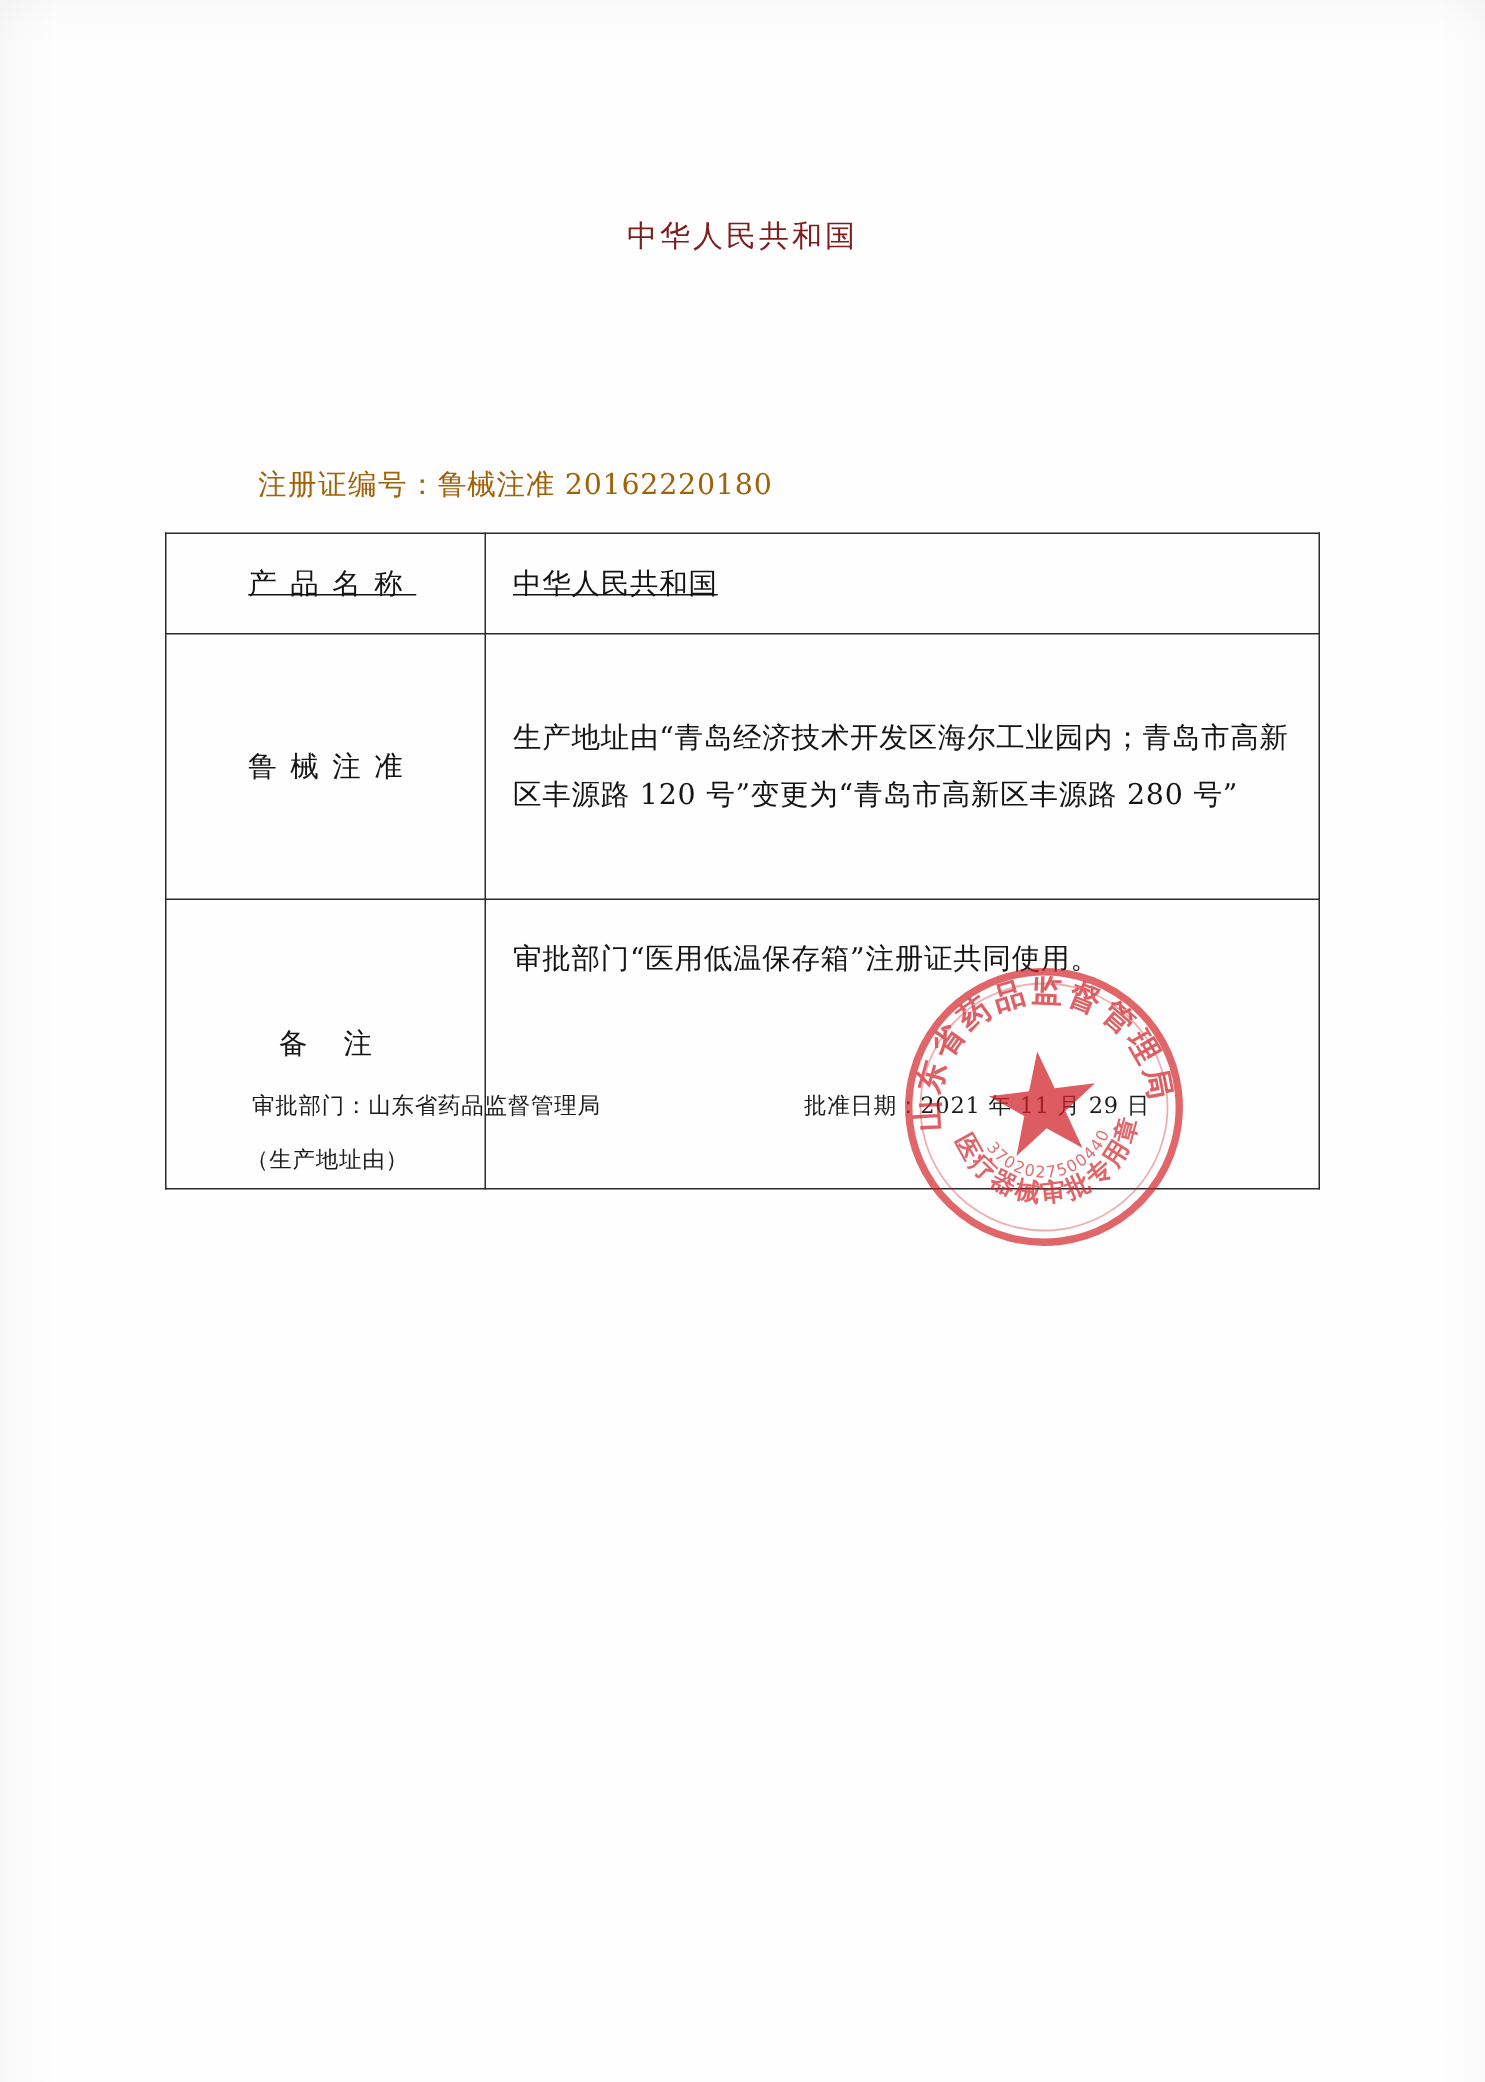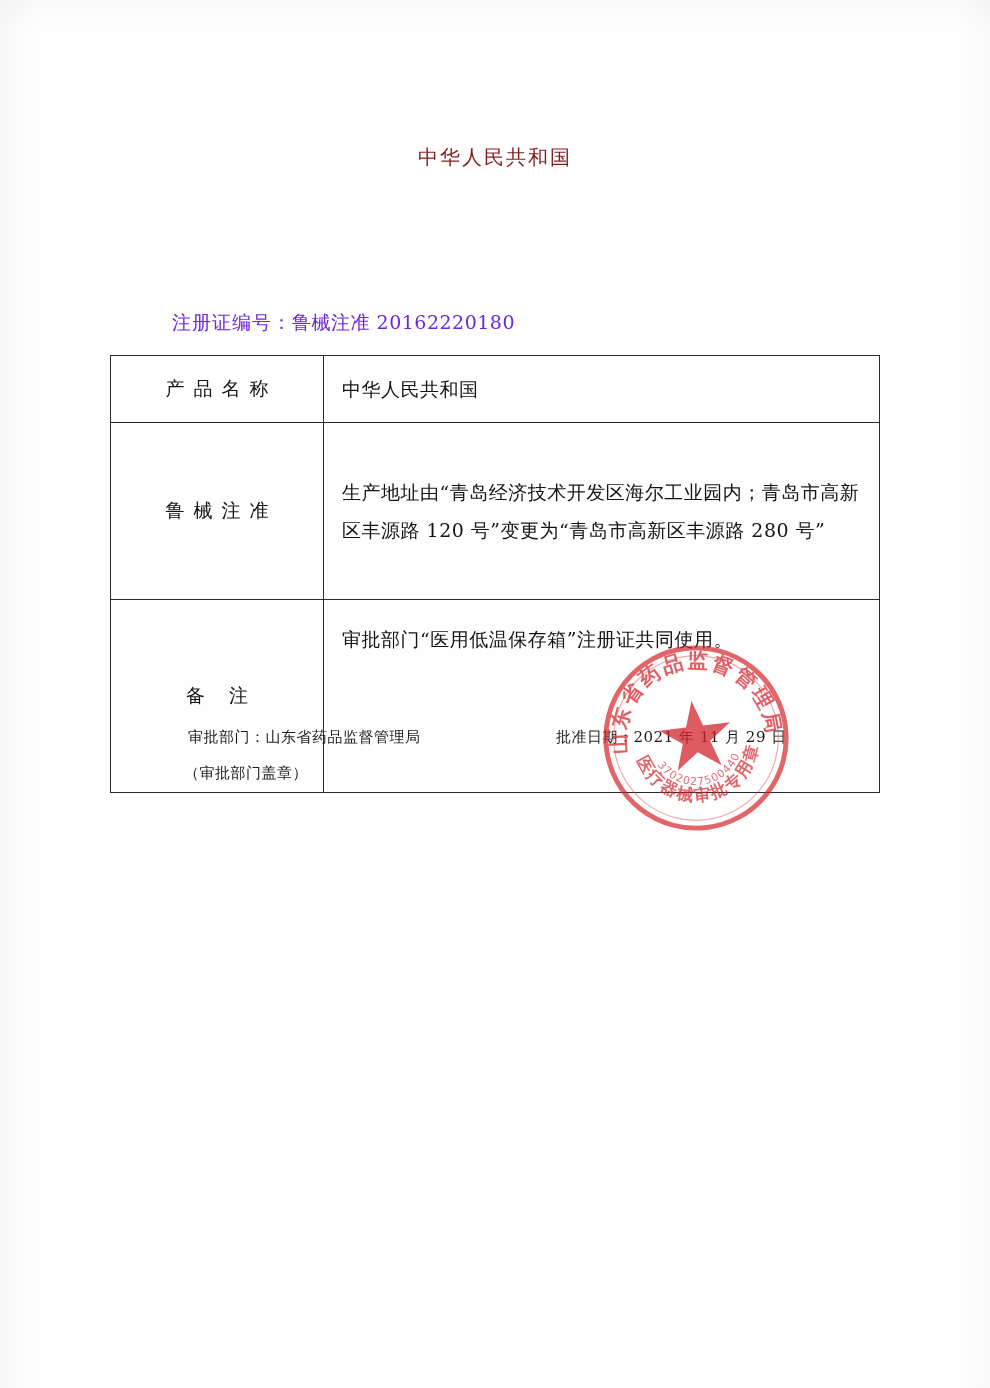--- a/index.html
+++ b/index.html
@@ -45,21 +45,21 @@
     color: #7f1d1d;
     line-height: 1.75;
   }
 
   .reg-no {
     position: absolute;
     top: 310px;
     left: 172px;
     font-size: 19px;
     letter-spacing: 0.5px;
-    color: #6d28d9;
+    color: #a16207;
     white-space: nowrap;
   }
   .reg-no .label { letter-spacing: 1px; }
   .reg-no .value { letter-spacing: 0.5px; }
 
   table.doc-table {
     position: absolute;
     top: 355px;
     left: 110px;
     width: 770px;
@@ -77,33 +77,32 @@
     text-align: center;
     letter-spacing: 1px;
     padding: 10px 6px;
   }
   td.key.spaced { letter-spacing: 9px; text-indent: 9px; }
   td.val {
     padding: 12px 16px 12px 18px;
     line-height: 2.0;
     letter-spacing: 0.5px;
   }
-  tr.row-name td { height: 42px; }
+  tr.row-name td { height: 42px; text-decoration: underline; }
   tr.row-change td { height: 152px; vertical-align: middle; }
   tr.row-remark td { height: 160px; }
   tr.row-remark td.val { vertical-align: top; padding-top: 20px; }
 
   .footer {
     position: absolute;
     top: 728px;
     left: 168px;
     width: 700px;
     font-size: 15px;
     color: #1b1b1b;
-    margin-left: 20px;
   }
   .footer-row {
     position: relative;
     height: 32px;
     letter-spacing: 0.5px;
   }
   .approve-dept { position: absolute; left: 0; top: 0; }
   .approve-date { position: absolute; left: 368px; top: 0; white-space: nowrap; }
   .seal-note { position: absolute; left: -4px; top: 36px; letter-spacing: 0.5px; }
 
@@ -148,21 +147,21 @@
       <td class="val">审批部门“医用低温保存箱”注册证共同使用。</td>
     </tr>
   </tbody>
     </table>
 
   <div class="footer">
     <div class="footer-row">
       <span class="approve-dept">审批部门：山东省药品监督管理局</span>
       <span class="approve-date">批准日期：2021 年 11 月 29 日</span>
     </div>
-    <div class="seal-note">（审批部门盖章）</div>
+    <div class="seal-note">（生产地址由）</div>
   </div>
 
   <div class="seal">
     <svg width="196" height="196" viewBox="0 0 200 200" xmlns="http://www.w3.org/2000/svg">
       <defs>
         <path id="arcTop" d="M 28,100 A 72,72 0 0 1 172,100" fill="none"></path>
         <path id="arcBottom" d="M 36,100 A 64,64 0 0 0 164,100" fill="none"></path>
         <path id="arcCode" d="M 52,100 A 48,48 0 0 0 148,100" fill="none"></path>
       </defs>
       <circle cx="100" cy="100" r="92" fill="none" stroke="#d2232a" stroke-width="5" opacity="0.85"></circle>

